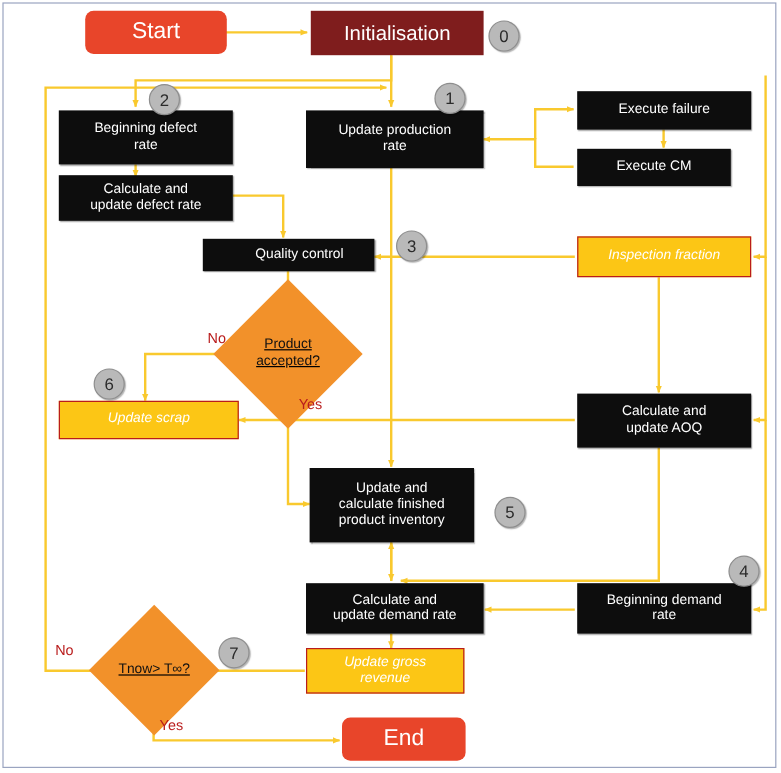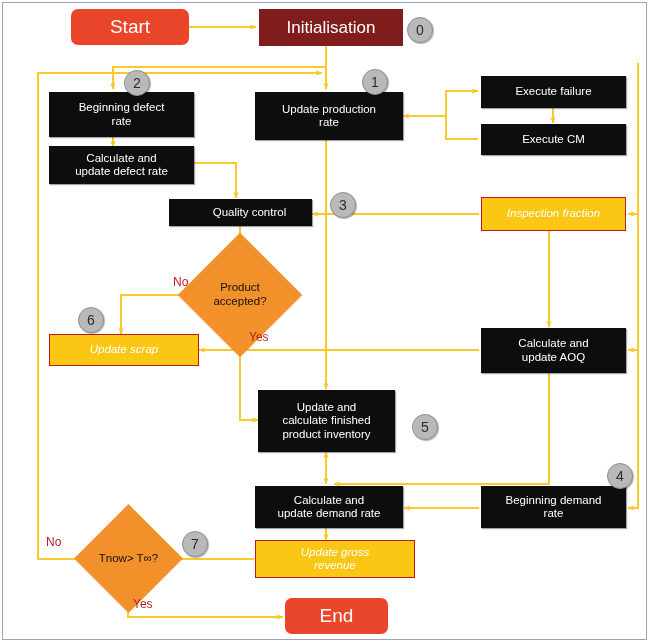--- a/index.html
+++ b/index.html
@@ -42,21 +42,21 @@
     background:#e8452a;color:#ffffff;
     border-radius:7px;
     font-size:19px;
   }
   .n-amberhdr{
     background:#7f1d1d;color:#ffffff;
     font-size:17px;
   }
   .diamond{
     position:absolute;
-    display:flex;align-items:center;justify-content:center;
+    display:flex;align-items:center;justify-content:center;text-decoration:underline;
   }
   .diamond .dshape{
     position:absolute;left:0;top:0;width:100%;height:100%;
     background:#f2912a;
     transform:rotate(45deg);
   }
   .diamond .dtext{
     position:relative;z-index:2;
     font-size:11.5px;color:#111111;text-align:center;
     white-space:pre-line;line-height:1.2;
@@ -161,21 +161,21 @@
 
   <div class="node n-black" style="left:255px;top:92px;width:148px;height:48px;">
     <span>Update production
 rate</span>
   </div>
 
   <div class="node n-black" style="left:481px;top:76px;width:145px;height:32px;">
     <span>Execute failure</span>
   </div>
 
-  <div class="node n-black" style="left:481px;top:124px;width:145px;height:31px;">
+  <div class="node n-black" style="left:481px;top:124px;width:128px;height:31px;">
     <span>Execute CM</span>
   </div>
 
   <div class="node n-black" style="left:49px;top:146px;width:145px;height:38px;">
     <span>Calculate and
 update defect rate</span>
   </div>
 
   <div class="node n-black" style="left:169px;top:199px;width:143px;height:27px;padding-left:18px;">
     <span>Quality control</span>
@@ -209,21 +209,21 @@
   <div class="node n-black" style="left:255px;top:486px;width:148px;height:42px;">
     <span>Calculate and
 update demand rate</span>
   </div>
 
   <div class="node n-black" style="left:481px;top:486px;width:145px;height:42px;">
     <span>Beginning demand
 rate</span>
   </div>
 
-  <div class="node n-yellow" style="left:255px;top:540px;width:160px;height:38px;">
+  <div class="node n-yellow" style="left:255px;top:540px;width:132px;height:38px;">
     <span>Update gross
 revenue</span>
   </div>
 
   <div class="diamond" style="left:90px;top:520px;width:77px;height:77px;">
     <div class="dshape"></div>
     <span class="dtext">Tnow&gt; T∞?</span>
   </div>
 
   <div class="node n-red" style="left:285px;top:598px;width:103px;height:36px;">

